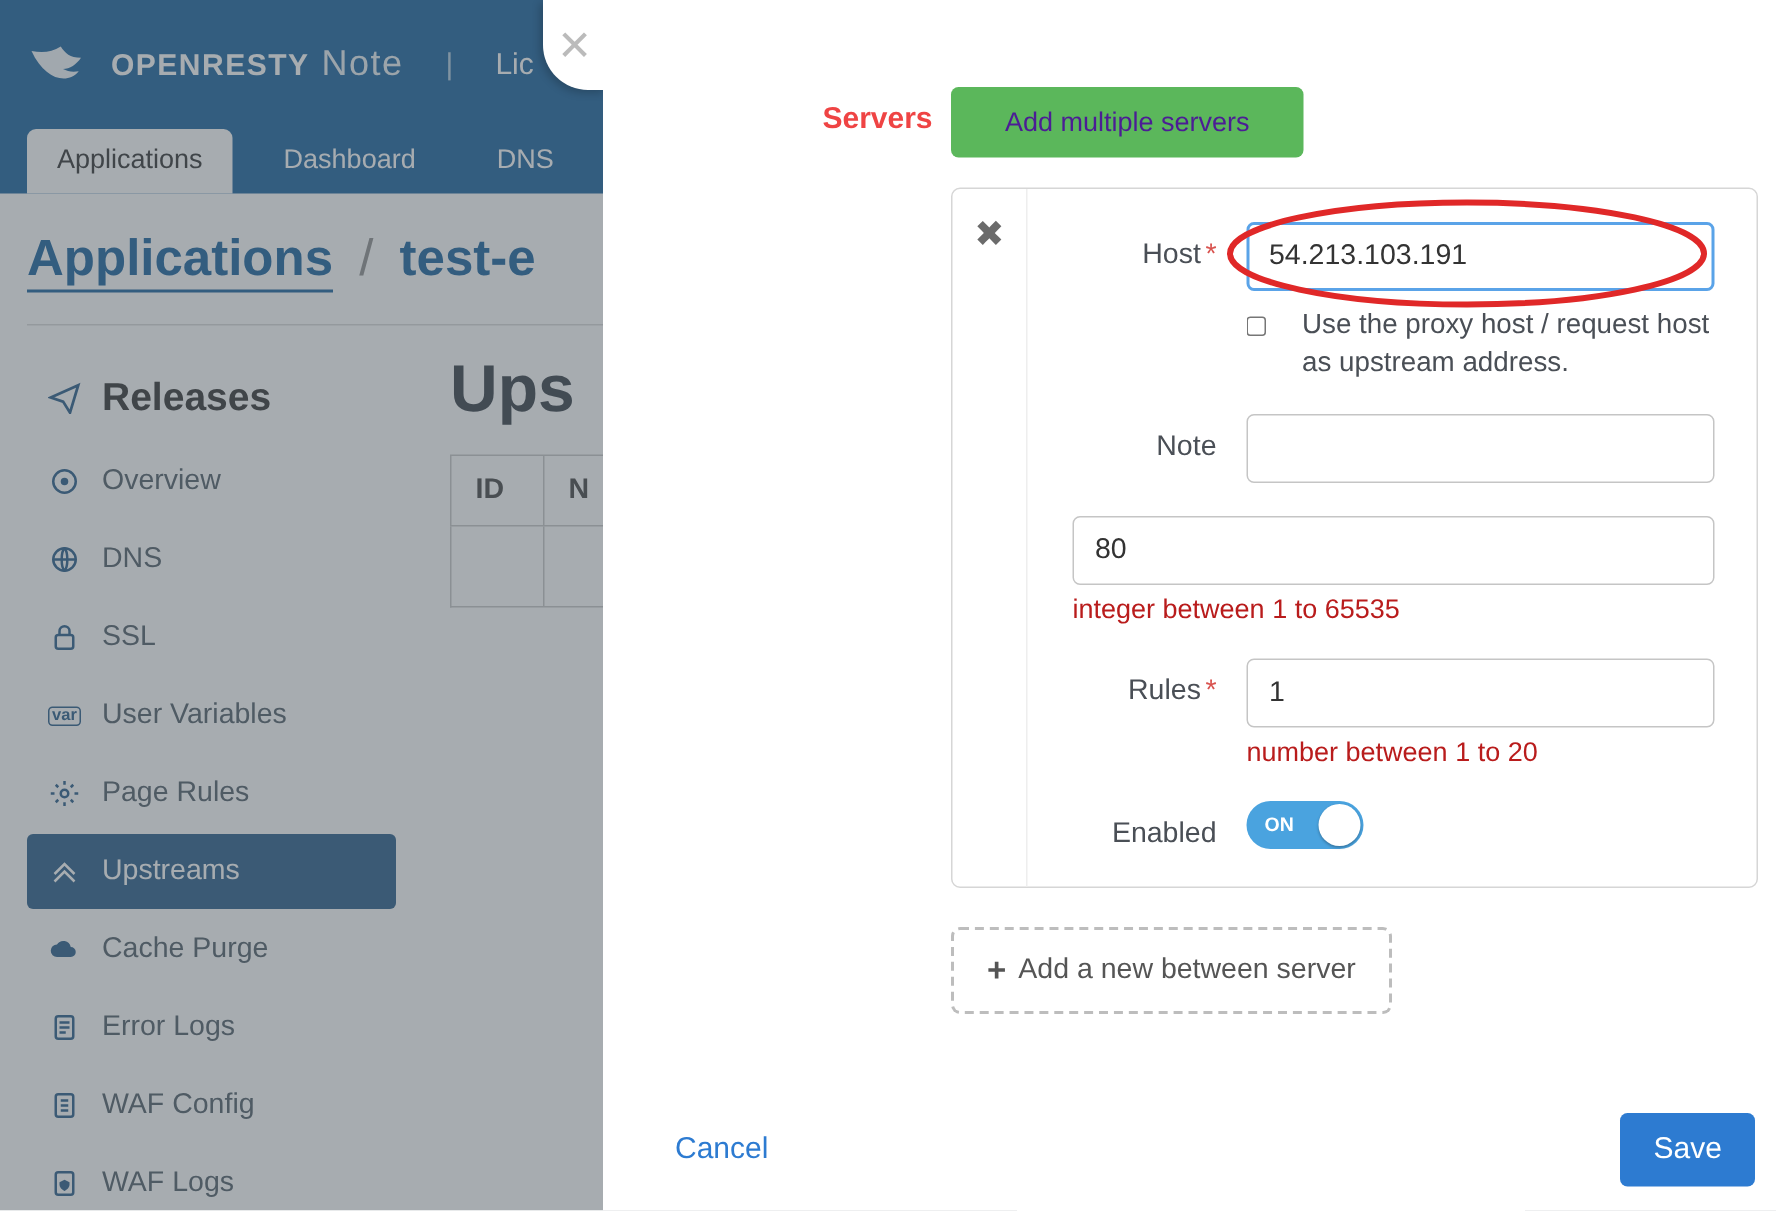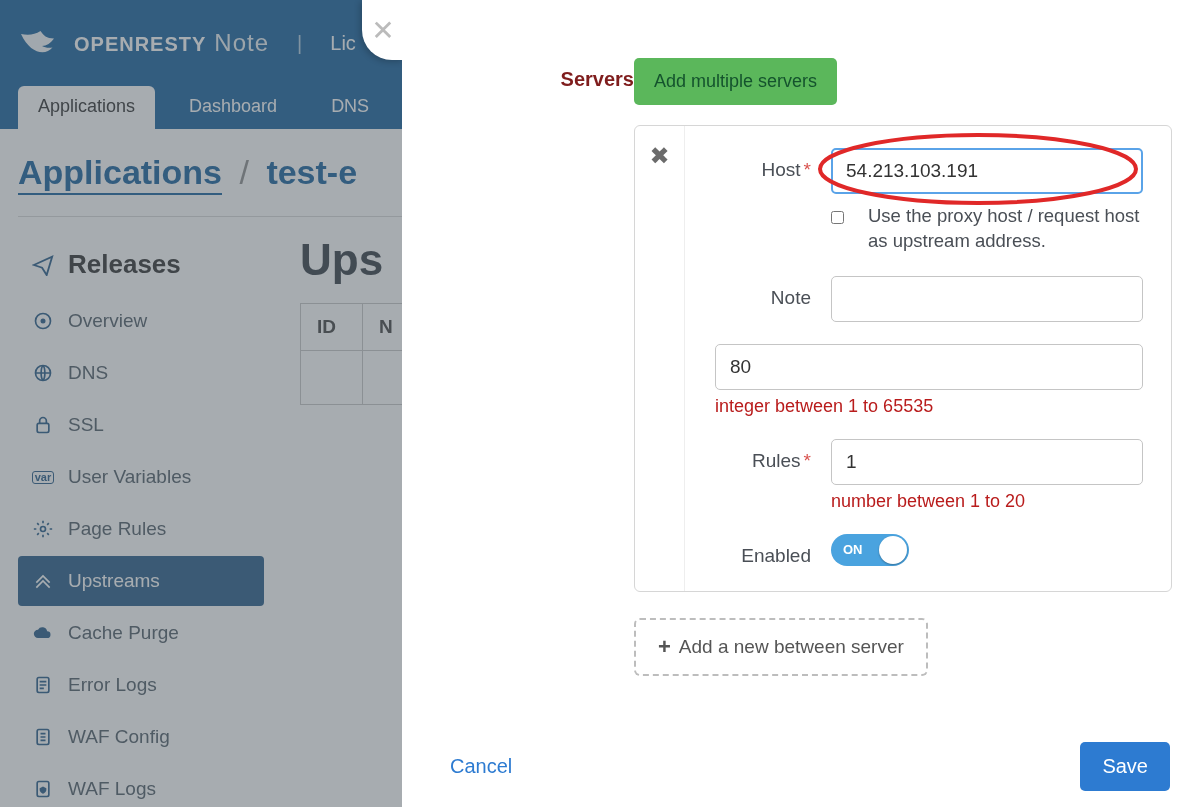--- a/index.html
+++ b/index.html
@@ -45,24 +45,24 @@
   .overlay { position:absolute; inset:0; background:rgba(60,70,80,0.45); }
 
   
   .close-flap { position:absolute; left:362px; top:0; width:42px; height:60px; background:#fff; border-radius:0 0 0 30px; display:flex; align-items:center; justify-content:center; box-shadow:-2px 2px 6px rgba(0,0,0,0.2);}
   .close-flap span { font-size:28px; color:#bbb; }
 
   
   .panel { position:absolute; top:0; right:0; bottom:0; width:782px; background:#fff; }
   .panel-inner { padding:40px 6px 0 0; height:100%; display:flex; flex-direction:column;}
   .section-row { display:flex; align-items:flex-start; padding:0 0 0 0; }
-  .section-label { width:232px; text-align:right; font-size:20px; font-weight:700; color:#7f1d1d; padding-top:28px; padding-left:134px;}
+  .section-label { width:232px; text-align:center; font-size:20px; font-weight:700; color:#ef4444; padding-top:28px; padding-left:134px;}
   .section-body { flex:1; }
 
-  .addmulti { background:#5bb75b; color:#14532d; border:0; border-radius:5px; font-size:18px; padding:13px 20px; margin-top:18px; margin-bottom:20px;}
+  .addmulti { background:#5bb75b; color:#4c1d95; border:0; border-radius:5px; font-size:18px; padding:13px 36px; margin-top:18px; margin-bottom:20px;}
 
   .servergroup { border:1px solid #d6d6d6; border-radius:6px; position:relative; display:flex; margin-bottom:26px; overflow:visible;}
   .server-closecol { width:50px; border-right:1px solid #eee; display:flex; align-items:flex-start; justify-content:center; padding-top:16px;}
   .server-closecol span { font-size:24px; color:#6b6b6b;}
   .server-fields { flex:1; padding:22px 28px 24px 10px; }
 
   .field { display:flex; align-items:flex-start; margin-bottom:22px; }
   .fld-label { width:116px; text-align:right; font-size:19px; color:#4a4f56; padding-top:11px; font-weight:500;}
   .req { color:#d9534f; padding-left:3px;}
   .fld-ctrl { flex:1; padding-left:20px; }

